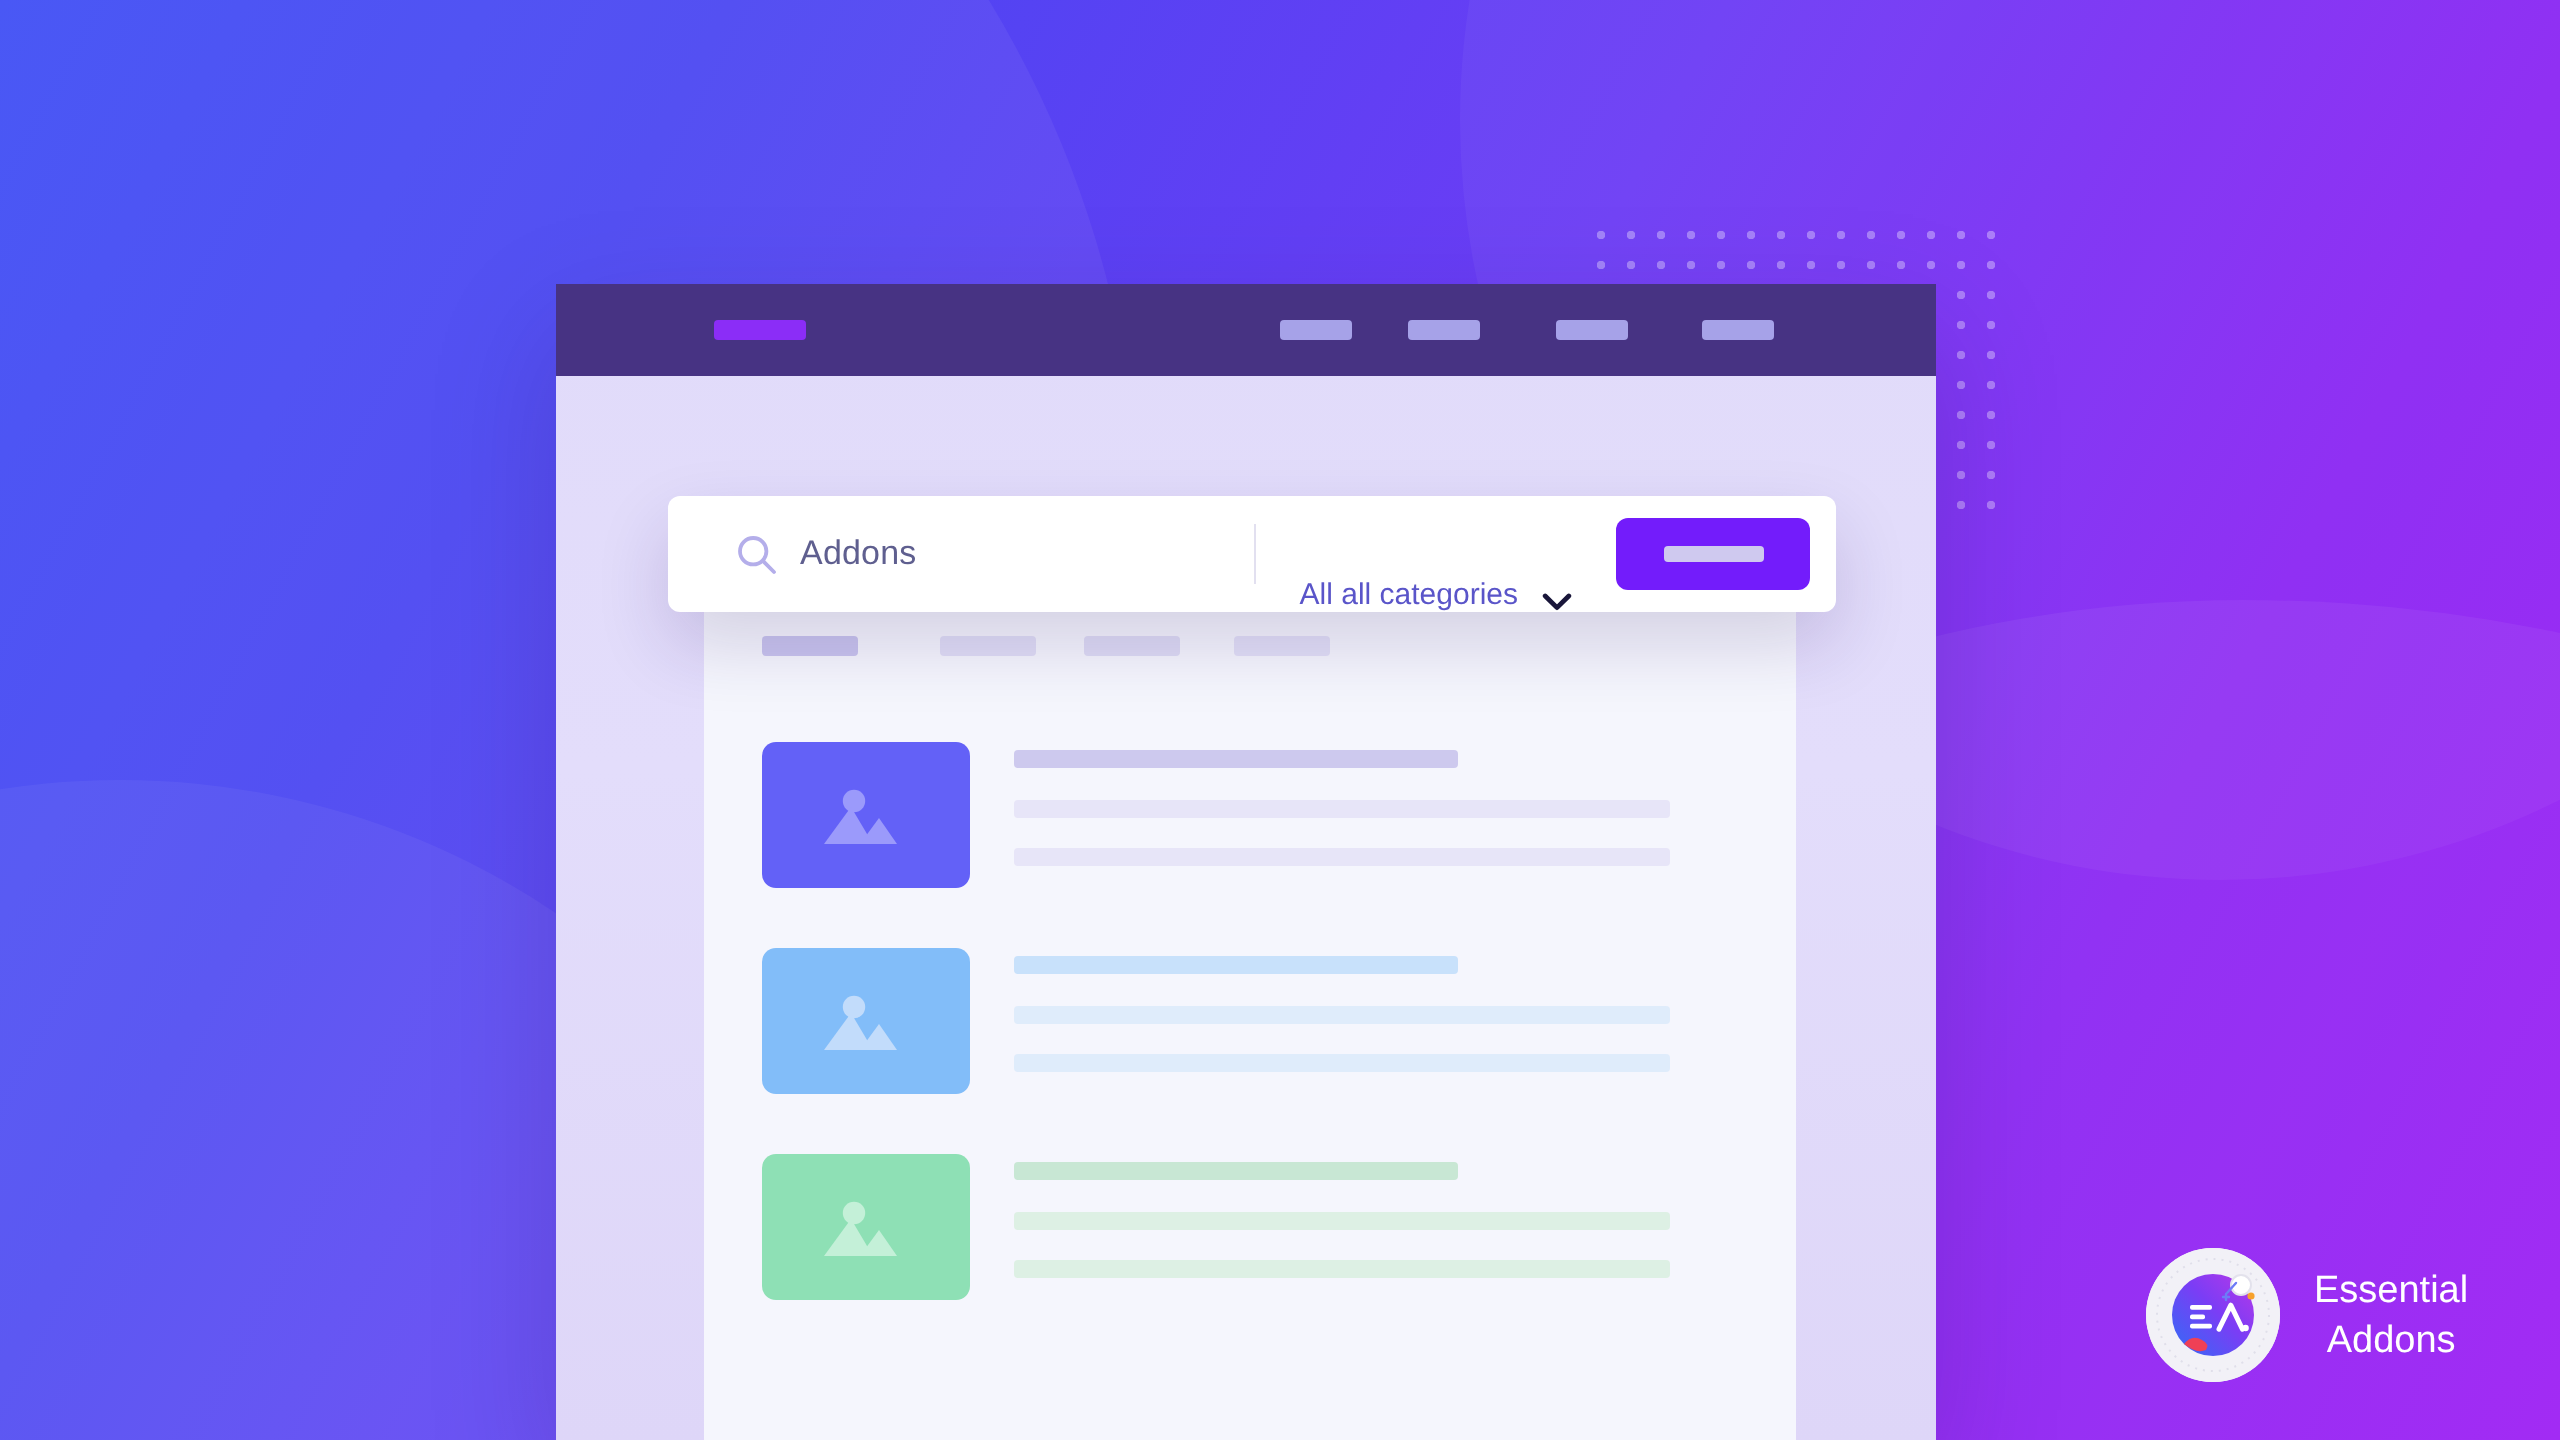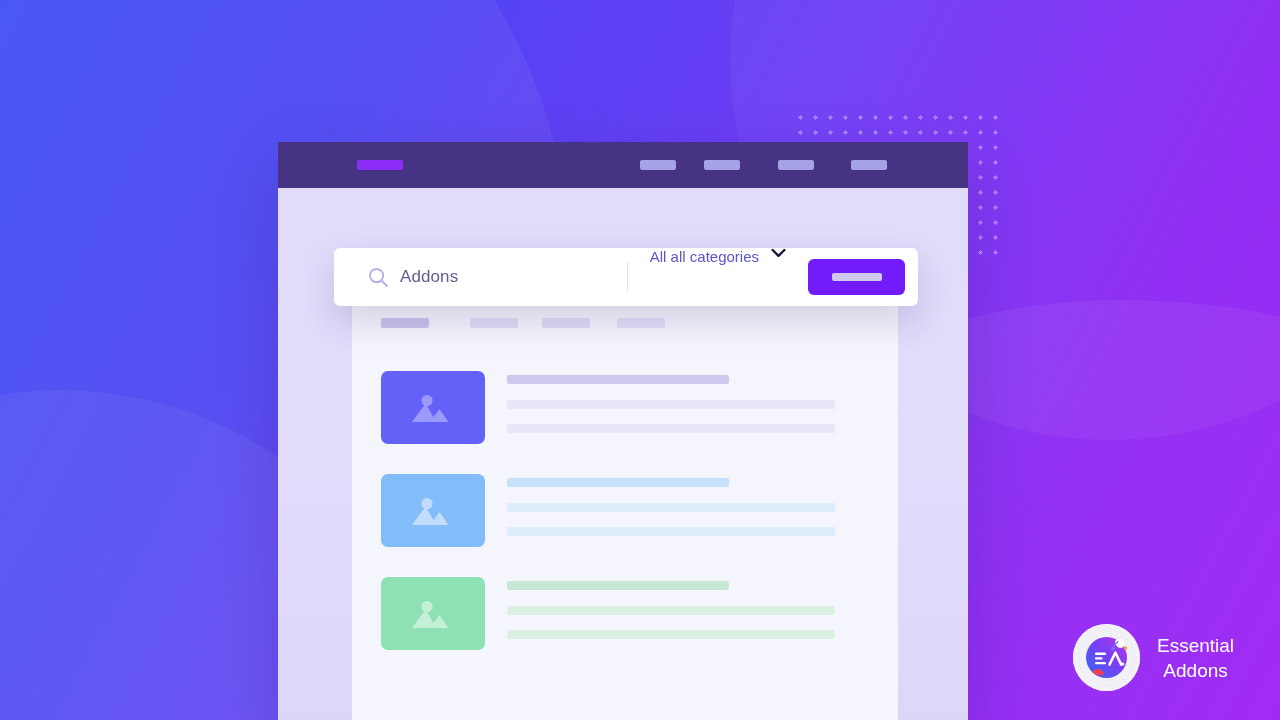--- a/index.html
+++ b/index.html
@@ -183,21 +183,21 @@
     color: #5f5f8f;
     letter-spacing: 0.1px;
   }
   .sb-divider {
     width: 1px; height: 30px;
     background: #e2e0f0;
     flex: 0 0 auto;
   }
   .category-select {
     display: flex;
-    align-items: flex-start;
+    align-items: flex-end;
     gap: 12px;
     padding: 12px 22px;
     height: 100%;
     flex: 0 0 auto;
   }
   .category-label {
     font-size: 15px;
     color: #5a55c9;
     white-space: nowrap;
   }

